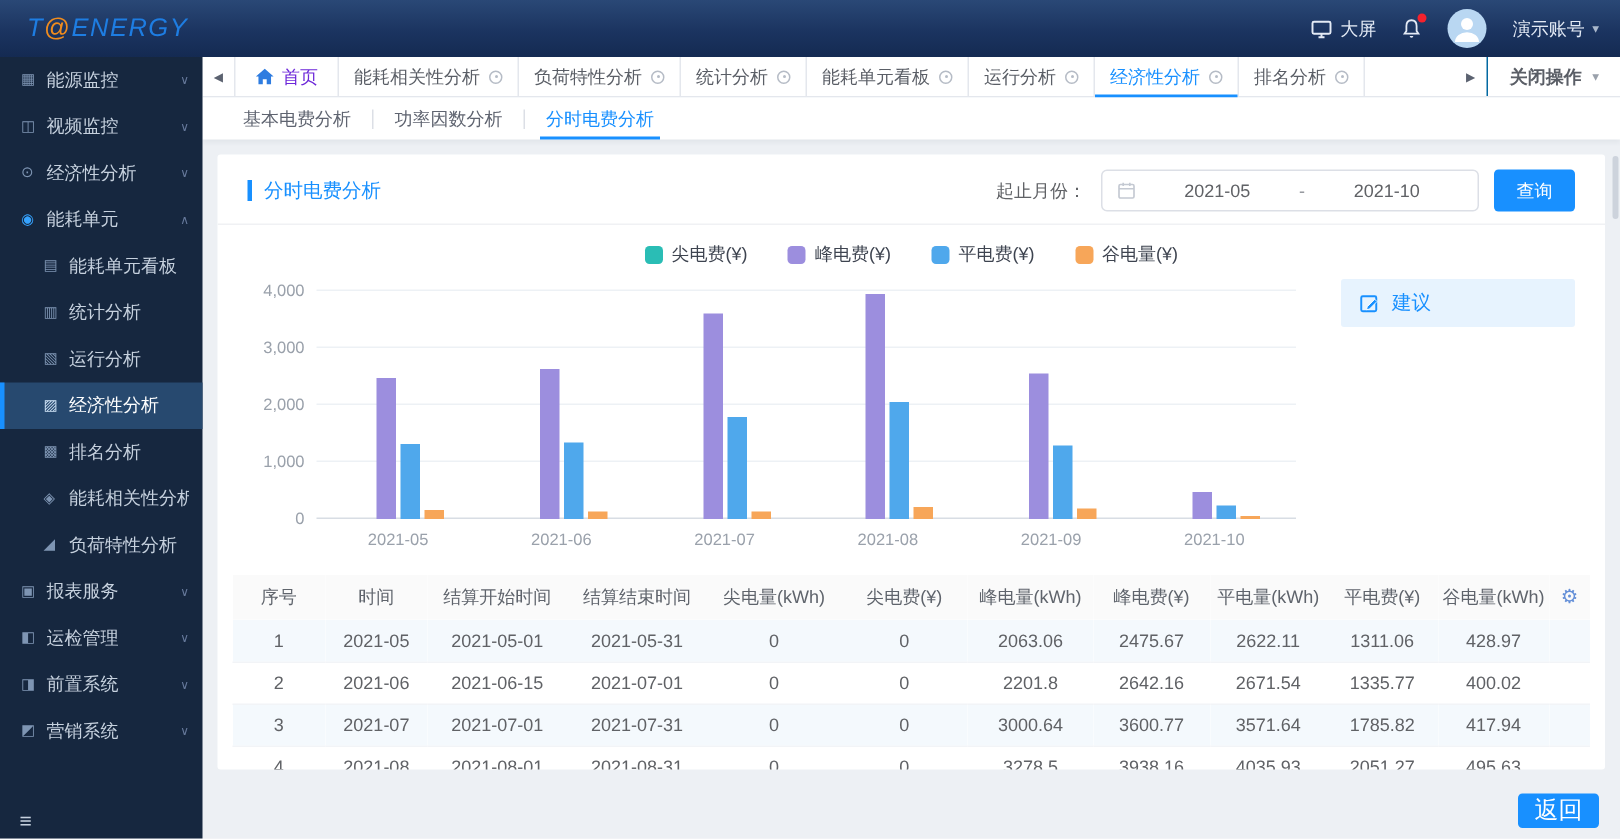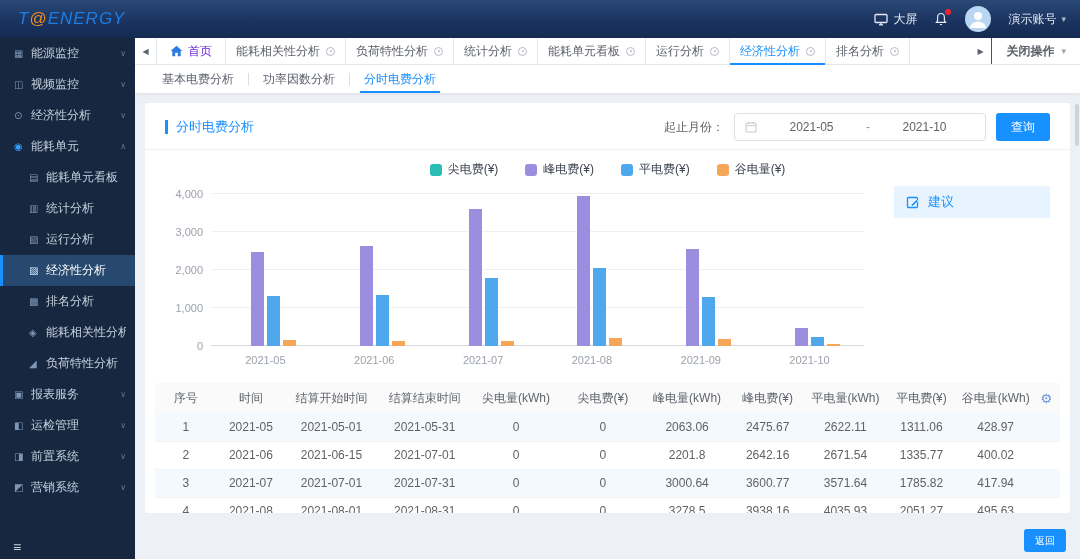--- a/index.html
+++ b/index.html
@@ -115,21 +115,21 @@
   .table-wrap { margin:13px 10px 0 10px; }
   table { width:100%; border-collapse:collapse; table-layout:fixed; }
   th { background:#fafafa; color:#5f646c; font-weight:normal; font-size:12px;
     height:30px; white-space:nowrap; overflow:hidden; }
   td { text-align:center; color:#606266; font-size:12px; height:28px;
     border-bottom:1px solid #f2f4f7; white-space:nowrap; overflow:hidden; }
   tr.striped td { background:#f4f9fd; }
   .gear { color:#6590d8; font-size:13px; cursor:pointer; }
 
   .back-btn { position:absolute; right:14px; bottom:7px; height:23px; padding:0 11px;
-    background:#1890ff; color:#fff; border:none; border-radius:3px; font-size:10px; cursor:pointer; }
+    background:#1890ff; color:#fff; border:none; border-radius:3px; font-size:16px; cursor:pointer; }
   .scroll-thumb { position:absolute; right:1px; top:66px; width:4px; height:42px;
     background:#cdd3dc; border-radius:2px; }
 </style>
 </head>
 <body>
 
 <div class="topbar">
   <div class="logo"><span>T</span><span class="at">@</span><span>ENERGY</span></div>
   <div class="topbar-right">
     <div class="tb-item">

